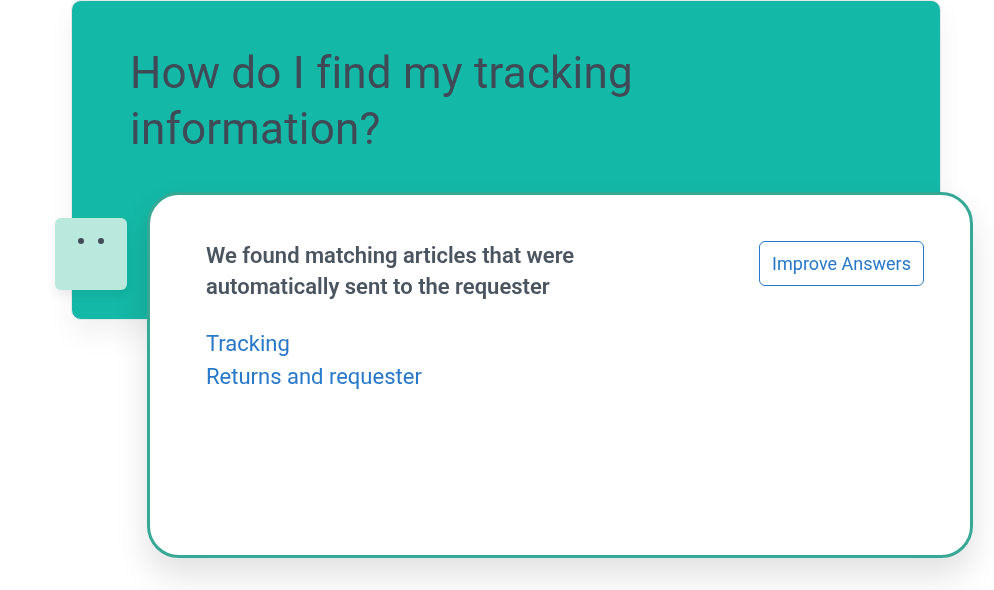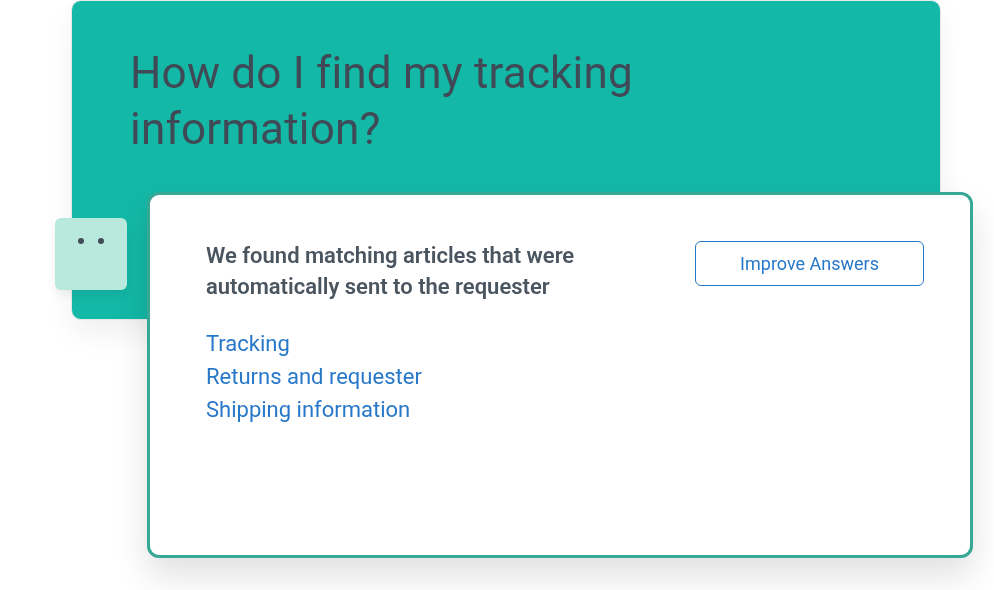--- a/index.html
+++ b/index.html
@@ -62,21 +62,21 @@
       border-radius: 50%;
     }
     .card-answers {
       position: absolute;
       left: 147px;
       top: 192px;
       width: 826px;
       height: 366px;
       background: #ffffff;
       border: 3px solid #37a895;
-      border-radius: 12px;
+      border-radius: 32px;
       box-shadow: 0 18px 34px rgba(0,0,0,0.12);
       padding: 46px 46px 40px 56px;
       z-index: 2;
     }
     .answers-header {
       display: flex;
       justify-content: space-between;
       align-items: flex-start;
       gap: 24px;
       margin-bottom: 28px;
@@ -87,21 +87,21 @@
       font-weight: 600;
       color: #4a5560;
       max-width: 430px;
     }
     .improve-btn {
       background: #ffffff;
       border: 1.5px solid #2878c9;
       color: #2878c9;
       font-size: 18px;
       font-weight: 400;
-      padding: 11px 44px;
+      padding: 11px 12px;
       border-radius: 6px;
       cursor: pointer;
       white-space: nowrap;
       font-family: inherit;
     }
     .article-list {
       list-style: none;
       display: flex;
       flex-direction: column;
       gap: 8px;
@@ -135,19 +135,16 @@
       <div class="answers-title">We found matching articles that were automatically sent to the requester</div>
       <button class="improve-btn">Improve Answers</button>
     </div>
     <ul class="article-list">
       <li>
         <a class="article-link">Tracking</a>
       </li>
       <li>
         <a class="article-link">Returns and requester</a>
       </li>
-      <li>
-        <a class="article-link">Shipping information</a>
-      </li>
     </ul>
   </div>
 
 </div>
 
 </body></html>

